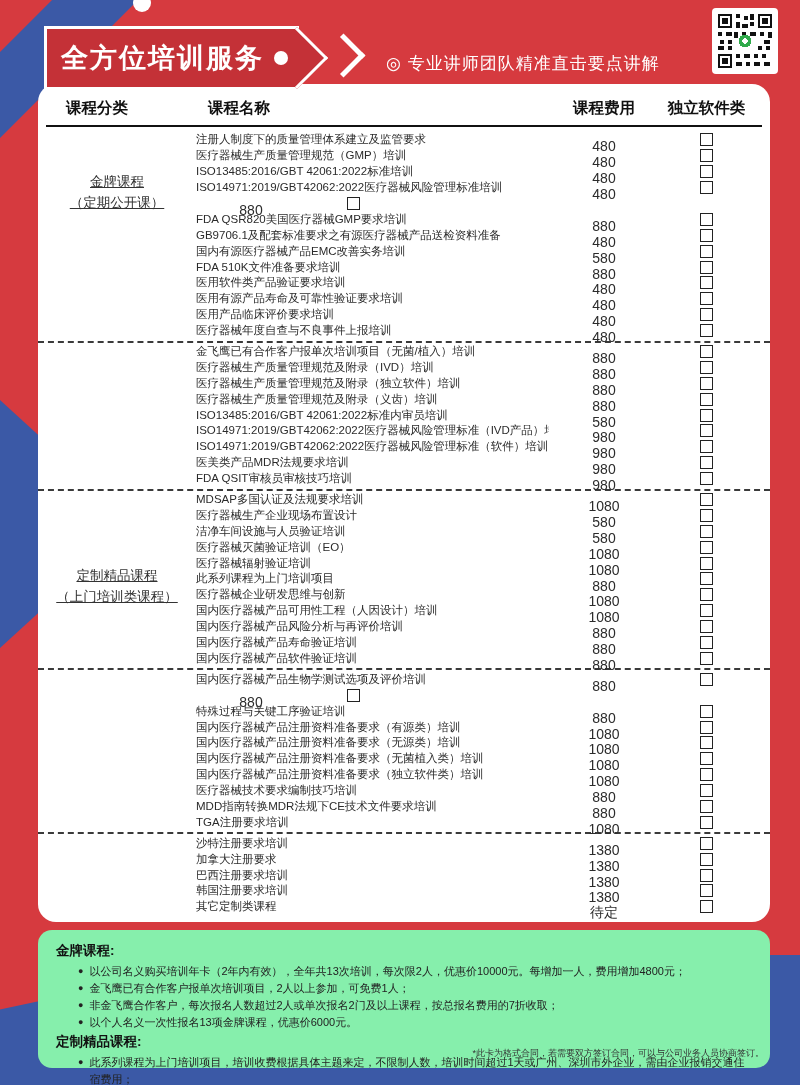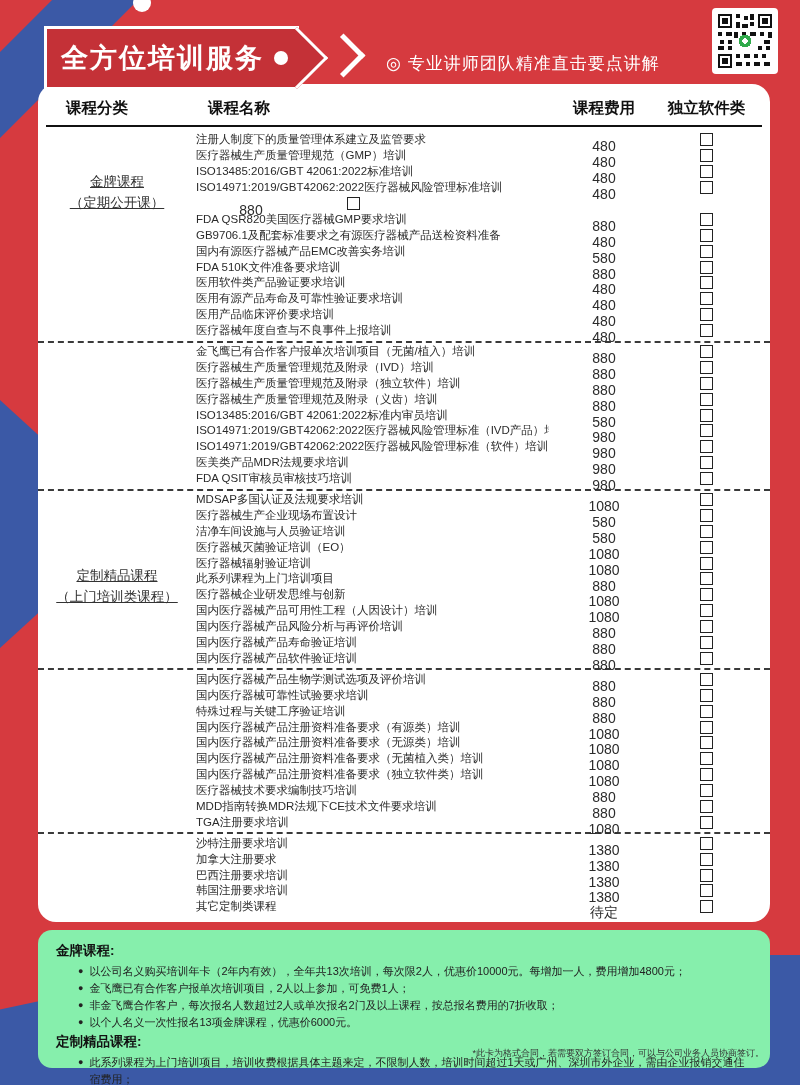--- a/index.html
+++ b/index.html
@@ -442,21 +442,20 @@
     <span class="sp-cat"></span>
     <span class="c-name">国内医疗器械产品生物学测试选项及评价培训</span>
     <span class="c-price">880</span>
     <span class="c-check">
             <span class="checkbox"></span>
           </span>
   </div>
 
   <div class="row">
     <span class="sp-cat"></span>
-    <span class="c-name">国内医疗器械可靠性试验要求培训</span>
     <span class="c-price">880</span>
     <span class="c-check">
             <span class="checkbox"></span>
           </span>
   </div>
 
   <div class="row">
     <span class="sp-cat"></span>
     <span class="c-name">特殊过程与关键工序验证培训</span>
     <span class="c-price">880</span>

